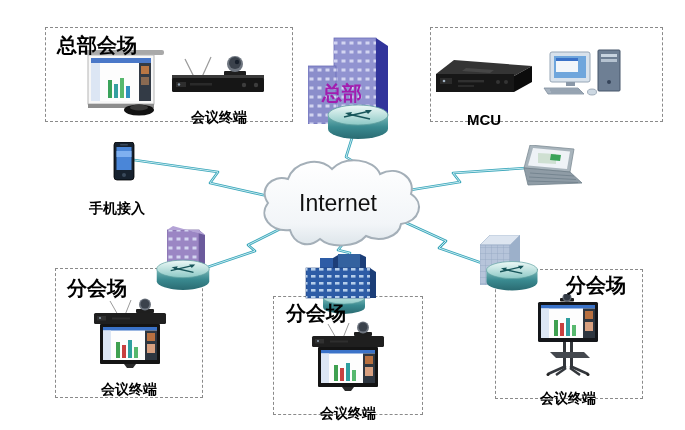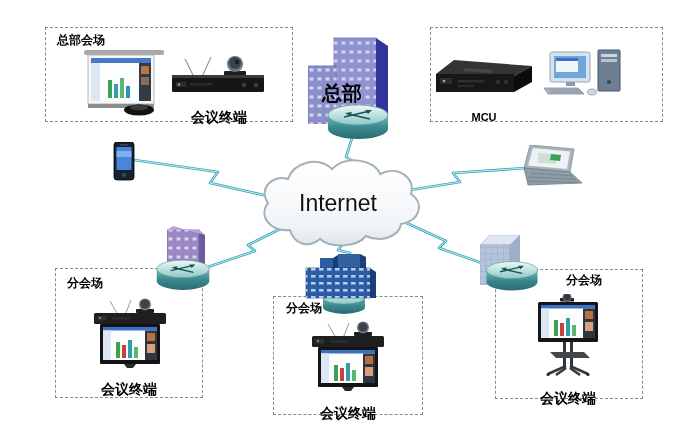--- a/index.html
+++ b/index.html
@@ -2,22 +2,22 @@
 <html><head>
 <meta charset="utf-8">
 <style>
   html,body{margin:0;padding:0;background:#fff;}
   .canvas{position:relative;width:685px;height:430px;background:#fff;overflow:hidden;
           font-family:"Liberation Sans","DejaVu Sans",sans-serif;color:#000;}
   .links-layer{position:absolute;left:0;top:0;z-index:1;}
   .node{position:absolute;z-index:3;}
   .dashed-box{position:absolute;border:1.5px dashed #8a8a8a;z-index:2;background:transparent;}
   .lbl{position:absolute;font-weight:bold;font-size:14px;text-align:center;white-space:nowrap;z-index:4;margin-top:16px;}
-  .box-title{position:absolute;font-weight:bold;font-size:12px;white-space:nowrap;z-index:4;}
-  .hq-label{position:absolute;font-weight:bold;font-size:20px;color:#000000;z-index:5;white-space:nowrap;}
+  .box-title{position:absolute;font-weight:bold;font-size:20px;white-space:nowrap;z-index:4;}
+  .hq-label{position:absolute;font-weight:bold;font-size:20px;color:#a21caf;z-index:5;white-space:nowrap;}
   .internet-label{position:absolute;font-size:23px;color:#111;text-align:center;z-index:5;}
   .cloud-wrap{position:absolute;z-index:2;}
   svg{display:block;}
 </style>
 </head>
 <body>
 
 <div class="canvas">
 
   <svg width="0" height="0" style="position:absolute" aria-hidden="true">
@@ -128,21 +128,21 @@
       <rect x="0" y="22" width="78" height="18" fill="#171717"></rect>
       <rect x="4" y="26" width="12" height="6" fill="#2b2b2b"></rect>
       <circle cx="8" cy="29" r="1.3" fill="#9fb0c0"></circle>
       <rect x="22" y="28" width="26" height="2.4" fill="#303030"></rect>
       <rect x="22" y="33" width="16" height="2" fill="#2a2a2a"></rect>
       <circle cx="62" cy="30" r="2" fill="#343434"></circle>
       <circle cx="70" cy="30" r="2" fill="#343434"></circle>
       <polygon points="30,16 58,18 54,21 26,19" fill="#474747"></polygon>
     </svg>
   </div>
-  <div class="lbl" style="left:454px;top:95px;width:60px;font-size:11px;">MCU</div>
+  <div class="lbl" style="left:454px;top:95px;width:60px;font-size:15px;">MCU</div>
 
   <div class="node" style="left:542px;top:48px;">
     <svg width="82" height="48" viewBox="0 0 82 48">
       <rect x="56" y="2" width="22" height="41" rx="1" fill="#6e7f94" stroke="#47566a"></rect>
       <rect x="59" y="6" width="16" height="3" fill="#c8d4e0"></rect>
       <rect x="59" y="11" width="16" height="3" fill="#b5c2d0"></rect>
       <circle cx="67" cy="34" r="2" fill="#36455a"></circle>
       <rect x="8" y="4" width="40" height="30" rx="2" fill="#d8e2ec" stroke="#97a6b6"></rect>
       <rect x="12" y="8" width="32" height="22" fill="#6fa6dc"></rect>
       <rect x="14" y="10" width="22" height="14" fill="#f2f6fa"></rect>
@@ -186,20 +186,21 @@
 
   <div class="node" style="left:112px;top:142px;">
     <svg width="24" height="40" viewBox="0 0 24 40">
       <rect x="2" y="0" width="20" height="38" rx="3" fill="#17222f" stroke="#000" stroke-width="0.8"></rect>
       <rect x="4.5" y="5" width="15" height="23" fill="#4a86d8"></rect>
       <rect x="4.5" y="9" width="15" height="6" fill="#7fb0f0"></rect>
       <rect x="8" y="2" width="8" height="1.5" rx="0.7" fill="#3a4a5c"></rect>
       <circle cx="12" cy="33" r="2" fill="#3a4a5c"></circle>
     </svg>
   </div>
+  <div class="lbl" style="left:84px;top:184px;width:66px;">手机接入</div>
 
   <div class="node" style="left:518px;top:145px;">
     <svg width="68" height="44" viewBox="0 0 68 44">
       <polygon points="12,0 56,4 52,27 6,23" fill="#a8b4bc" stroke="#7f8d96" stroke-width="0.8"></polygon>
       <polygon points="15,3 52,6.5 49,24 10,20.5" fill="#eef2f6"></polygon>
       <rect x="20" y="7" width="18" height="10" fill="#cfe0d2" transform="skewY(3)"></rect>
       <polygon points="33,9 43,10 42,16 32,15" fill="#3aa35a"></polygon>
       <polygon points="6,23 52,27 64,38 10,40" fill="#8f9ca6" stroke="#70808a" stroke-width="0.8"></polygon>
       <line x1="12" y1="28" x2="56" y2="31" stroke="#6f7f8a" stroke-width="0.8"></line>
       <line x1="11" y1="32" x2="58" y2="34.5" stroke="#6f7f8a" stroke-width="0.8"></line>

